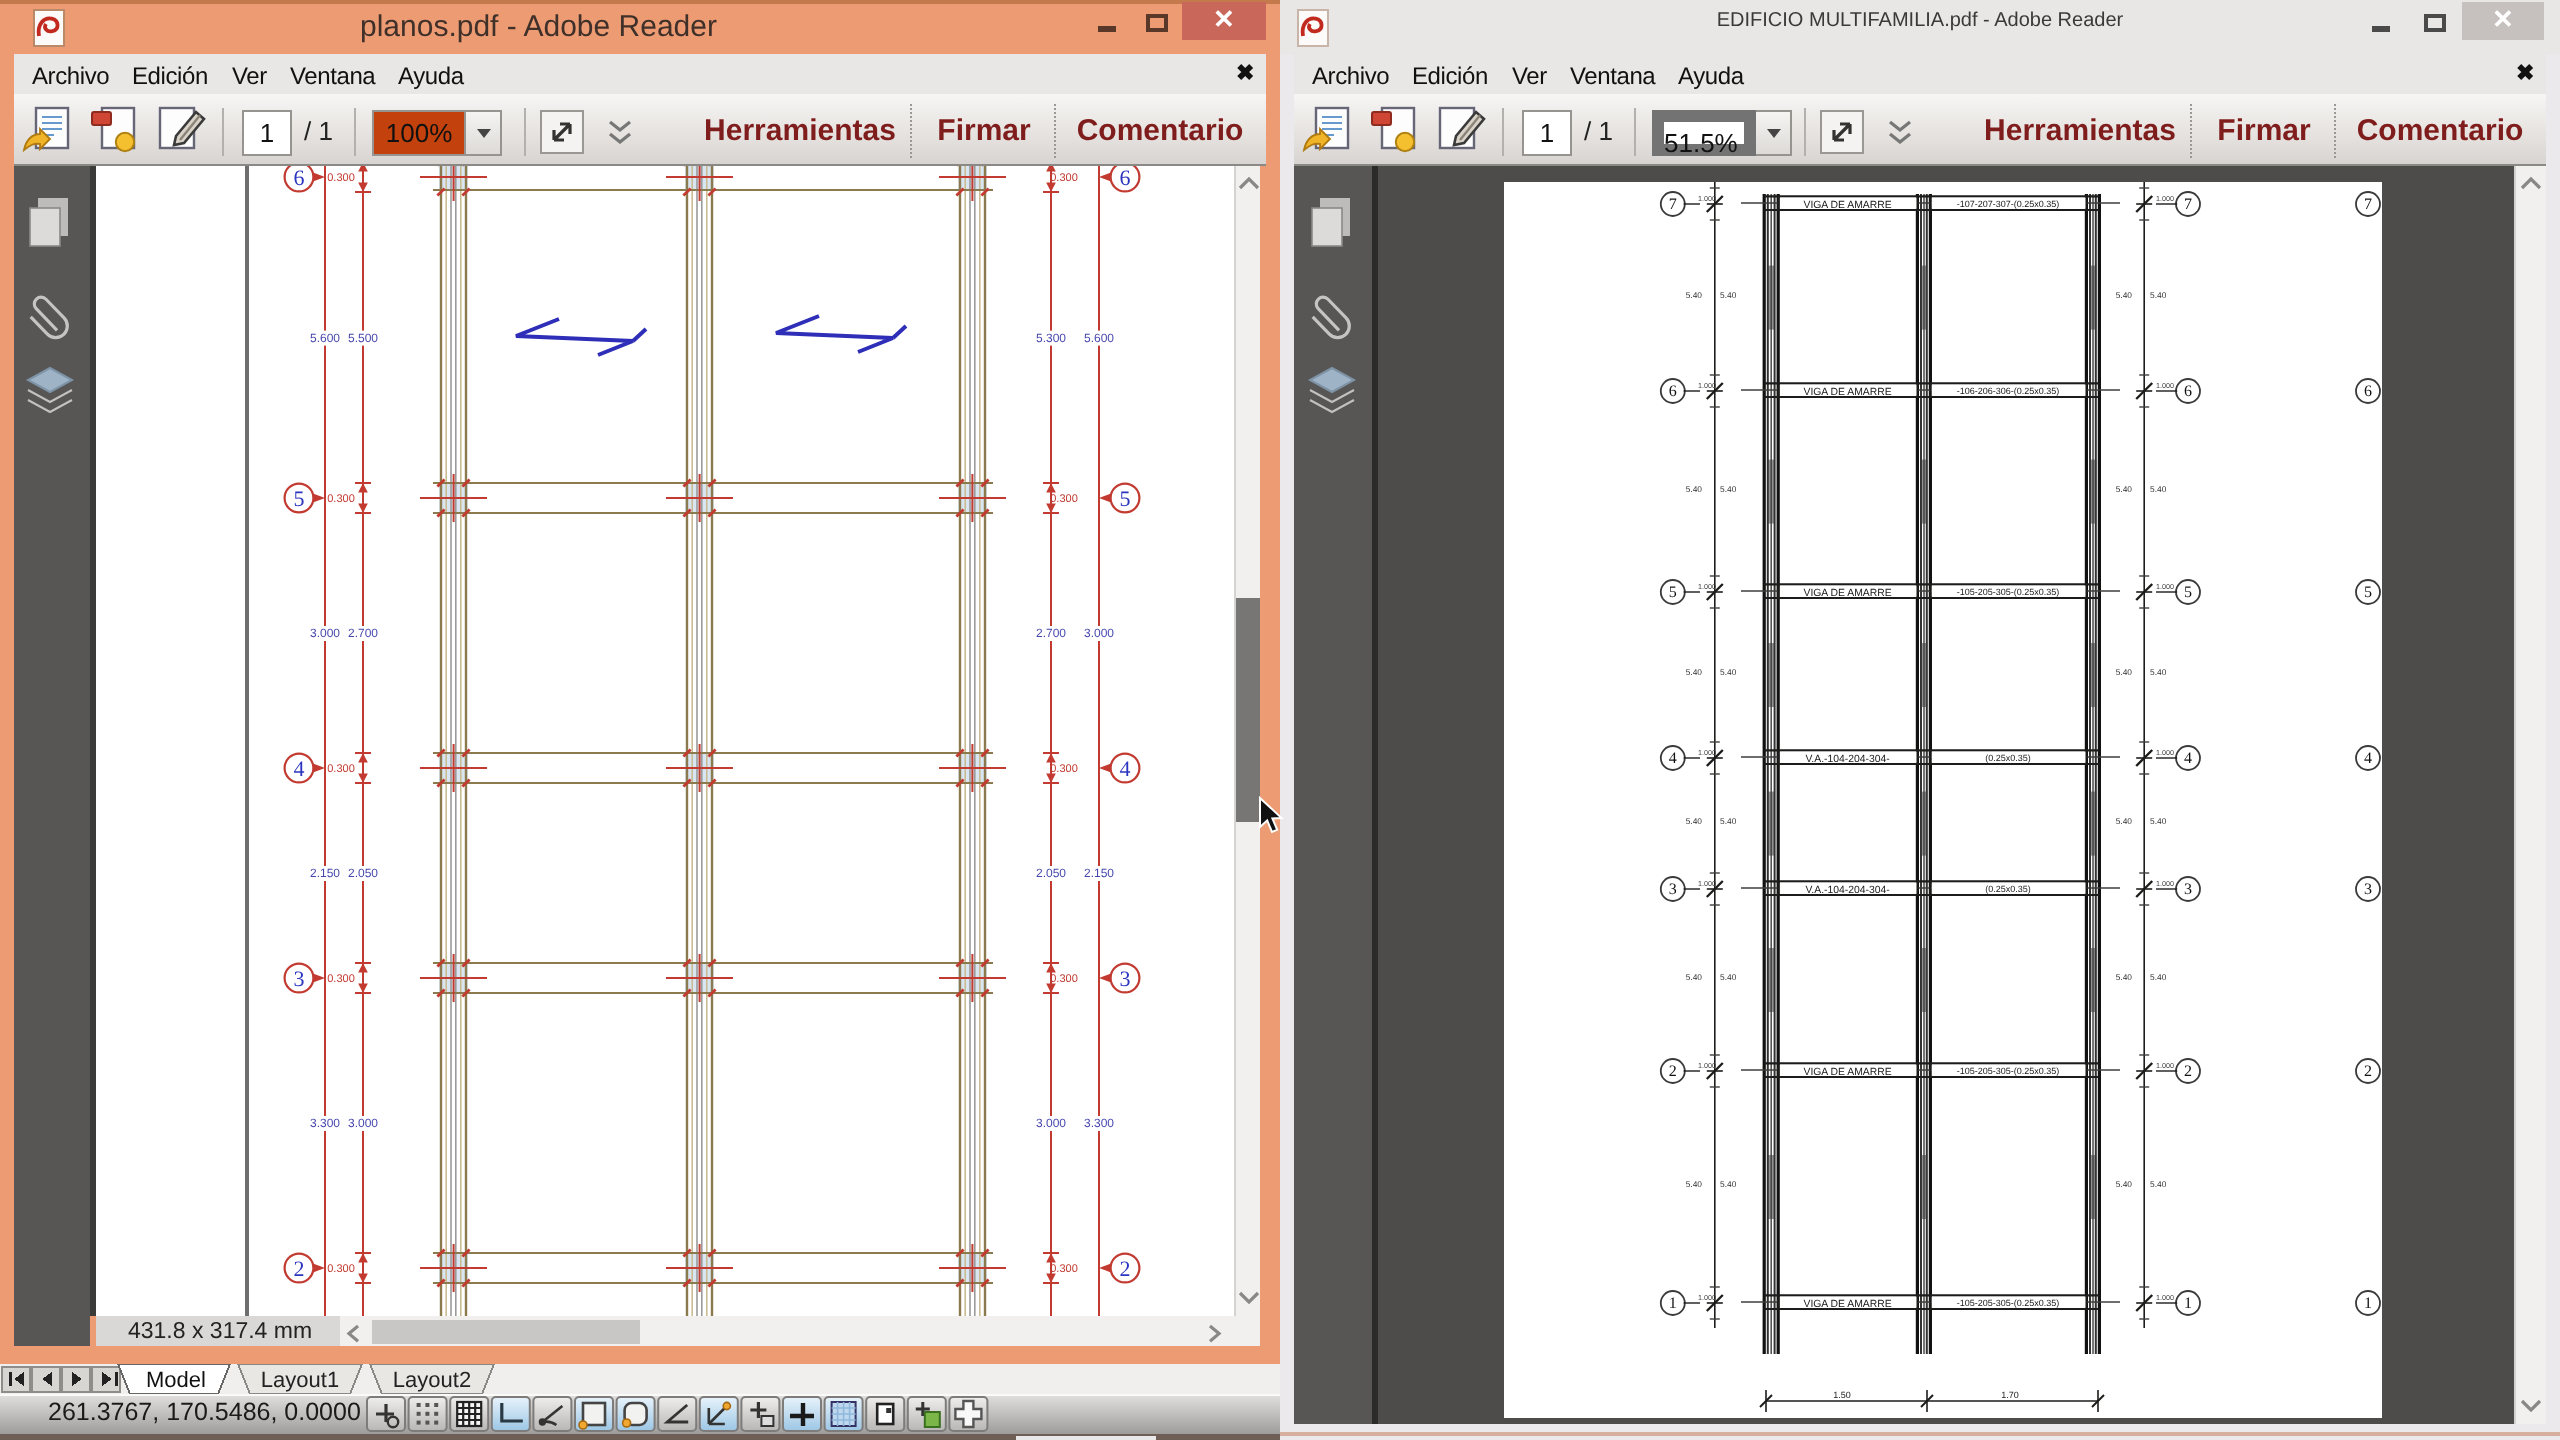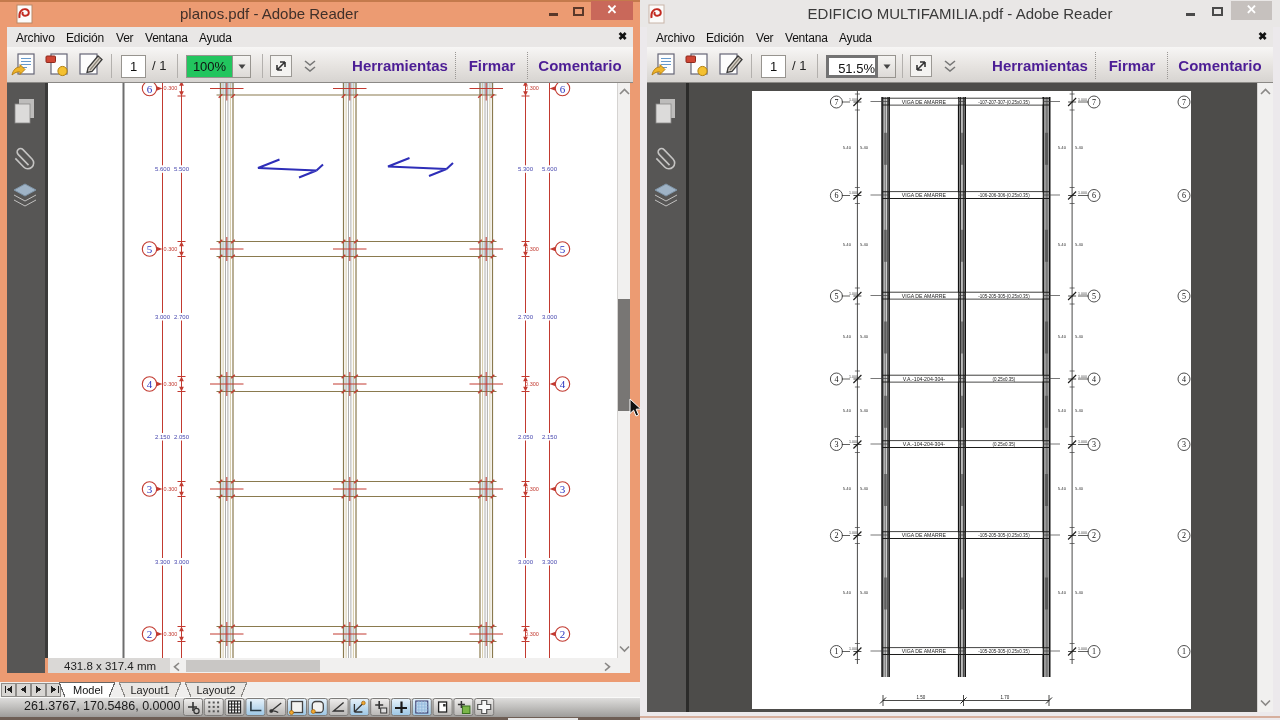--- a/index.html
+++ b/index.html
@@ -1,19 +1,19 @@
 <!DOCTYPE html>
 <html><head><meta charset="utf-8">
 <style>
 html,body{margin:0;padding:0;width:1280px;height:720px;overflow:hidden;background:#EEE;
   font-family:"Liberation Sans",sans-serif;}
 *{box-sizing:border-box;}
 .abs{position:absolute;}
 #screen{position:relative;width:1280px;height:720px;}
-.blue-lbl{font-weight:bold;font-size:15px;color:#4c1d95;}
+.blue-lbl{font-weight:bold;font-size:15px;color:#7f1d1d;}
 </style></head><body>
 <div id="screen">
 <div class="abs" style="left:0;top:682px;width:640px;height:38px;background:#c4b5fd;">
       <svg class="abs" style="left:0;top:0" width="640" height="15" shape-rendering="crispEdges">
         <rect x="0" y="0" width="640" height="15" fill="#F0EFEE"></rect>
         <rect x="1" y="1.5" width="14" height="12.5" fill="#D8D6D3" stroke="#8F8D8A" stroke-width="1"></rect>
         <rect x="16" y="1.5" width="14" height="12.5" fill="#D8D6D3" stroke="#8F8D8A" stroke-width="1"></rect>
         <rect x="31" y="1.5" width="14" height="12.5" fill="#D8D6D3" stroke="#8F8D8A" stroke-width="1"></rect>
         <rect x="46" y="1.5" width="14" height="12.5" fill="#D8D6D3" stroke="#8F8D8A" stroke-width="1"></rect>
         <g fill="#222">
@@ -127,21 +127,21 @@
         <g stroke="#555" stroke-width="1.2" fill="#F8F8F8">
           <path d="M481.7,3.5 h5 v4 h4 v5 h-4 v4 h-5 v-4 h-4 v-5 h4 Z"></path>
         </g>
       </svg>
       <div class="abs" style="left:0;top:35px;width:640px;height:3px;background:#6E5E55;"></div>
       <div class="abs" style="left:508px;top:35.5px;width:70px;height:2px;background:#E8E8E8;"></div>
     </div>
     <div class="abs" style="left:640px;top:0;width:640px;height:720px;background:#ECE9EC;">
       <div class="abs" style="left:0;top:0;width:640px;height:1.5px;background:#BCBab8;"></div>
       <div class="abs" style="left:0;top:0;width:640px;height:27px;background:#E9E7E6;"></div>
-      <div class="abs" style="left:90px;top:5px;width:460px;height:18px;font-size:15px;color:#3A3A3A;text-align:center;">EDIFICIO MULTIFAMILIA.pdf - Adobe Reader</div>
+      <div class="abs" style="left:90px;top:5px;width:460px;height:18px;font-size:10px;color:#3A3A3A;text-align:center;">EDIFICIO MULTIFAMILIA.pdf - Adobe Reader</div>
       <svg class="abs" style="left:8px;top:4px" width="20" height="20">
         <rect x="1" y="1" width="15" height="18" fill="#FCFBFA" stroke="#C9B5A8" stroke-width="1"></rect>
         <path d="M3.5,14 C2.5,8 6,4.5 9.8,5.3 C13.6,6.1 13.8,10.8 10.2,11.6 C7.4,12.2 5.6,10 7,8" stroke="#C22A20" stroke-width="1.9" fill="none"></path>
       </svg>
       <div class="abs" style="left:546px;top:13px;width:9px;height:2.5px;background:#4A4A4A;"></div>
       <div class="abs" style="left:572px;top:6.5px;width:11px;height:9px;border:2px solid #4A4A4A;"></div>
       <div class="abs" style="left:591px;top:1px;width:41px;height:19px;background:#C6C1BE;color:#FFF;font-size:13px;font-weight:bold;text-align:center;line-height:18px;">✕</div>
       <div class="abs" style="left:7px;top:27px;width:626px;height:20px;background:#E9E7E6;font-size:13px;color:#111;"></div>
       <div class="abs" style="left:16px;top:31px;font-size:12px;letter-spacing:-0.2px;color:#111;">Archivo</div>
       <div class="abs" style="left:66px;top:31px;font-size:12px;letter-spacing:-0.2px;color:#111;">Edición</div>
@@ -163,21 +163,21 @@
       </svg>
       <svg class="abs" style="left:77px;top:52px" width="30" height="28">
         <rect x="3" y="2" width="17" height="20" fill="#FDFDFD" stroke="#667" stroke-width="1.2"></rect>
         <path d="M11,16 L21,4 L25,7.5 L15,19.5 L10,20.5 Z" fill="#D9D2C8" stroke="#3A3A3A" stroke-width="1.3"></path>
         <path d="M13,18 L23,5.6" stroke="#8A8478" stroke-width="1.2"></path>
       </svg>
       <div class="abs" style="left:111px;top:54px;width:1px;height:24px;background:#B3B0AD;"></div>
       <div class="abs" style="left:121px;top:54.5px;width:25px;height:23px;background:#FFF;border:1px solid #97948F;font-size:13px;color:#111;text-align:center;line-height:22px;">1</div>
       <div class="abs" style="left:152px;top:58px;font-size:13px;color:#222;">/ 1</div>
       <div class="abs" style="left:177px;top:54px;width:1px;height:24px;background:#B3B0AD;"></div>
-      <div class="abs" style="left:186px;top:54.5px;width:52px;height:23px;background:#FFF;border:3px solid #737373;font-size:13px;color:#111;text-align:right;line-height:22px;">51.5%</div>
+      <div class="abs" style="left:186px;top:54.5px;width:52px;height:23px;background:#FFF;border:6px solid #737373;font-size:13px;color:#111;text-align:left;line-height:22px;">51.5%</div>
       <div class="abs" style="left:238px;top:54.5px;width:18px;height:23px;background:linear-gradient(#F5F4F2,#DDDAD7);border:1px solid #97948F;border-left:none;"></div>
       <svg class="abs" style="left:243px;top:64px" width="8" height="6">
         <path d="M0.5,0.5 L4,5 L7.5,0.5 Z" fill="#444"></path>
       </svg>
       <div class="abs" style="left:262px;top:54px;width:1px;height:24px;background:#B3B0AD;"></div>
       <svg class="abs" style="left:270px;top:55px" width="22" height="22">
         <rect x="0.5" y="0.5" width="21" height="21" fill="#F4F3F1" stroke="#9B9894"></rect>
         <path d="M7,15 L15,7 M15,7 l-5,0 m5,0 l0,5 M7,15 l5,0 m-5,0 l0,-5" stroke="#333" stroke-width="1.6" fill="none"></path>
       </svg>
       <svg class="abs" style="left:303px;top:60px" width="14" height="12">
@@ -517,21 +517,21 @@
       </svg>
       <svg class="abs" style="left:77px;top:52px" width="30" height="28">
         <rect x="3" y="2" width="17" height="20" fill="#FDFDFD" stroke="#667" stroke-width="1.2"></rect>
         <path d="M11,16 L21,4 L25,7.5 L15,19.5 L10,20.5 Z" fill="#D9D2C8" stroke="#3A3A3A" stroke-width="1.3"></path>
         <path d="M13,18 L23,5.6" stroke="#8A8478" stroke-width="1.2"></path>
       </svg>
       <div class="abs" style="left:111px;top:54px;width:1px;height:24px;background:#B3B0AD;"></div>
       <div class="abs" style="left:121px;top:54.5px;width:25px;height:23px;background:#FFF;border:1px solid #97948F;font-size:13px;color:#111;text-align:center;line-height:22px;">1</div>
       <div class="abs" style="left:152px;top:58px;font-size:13px;color:#222;">/ 1</div>
       <div class="abs" style="left:177px;top:54px;width:1px;height:24px;background:#B3B0AD;"></div>
-      <div class="abs" style="left:186px;top:54.5px;width:47px;height:23px;background:#22c55e;border:1px solid #97948F;font-size:13px;color:#111;text-align:center;line-height:22px;">100%</div>
+      <div class="abs" style="left:186px;top:54.5px;width:47px;height:23px;background:#c2410c;border:1px solid #97948F;font-size:13px;color:#111;text-align:center;line-height:22px;">100%</div>
       <div class="abs" style="left:233px;top:54.5px;width:18px;height:23px;background:linear-gradient(#F5F4F2,#DDDAD7);border:1px solid #97948F;border-left:none;"></div>
       <svg class="abs" style="left:238px;top:64px" width="8" height="6">
         <path d="M0.5,0.5 L4,5 L7.5,0.5 Z" fill="#444"></path>
       </svg>
       <div class="abs" style="left:262px;top:54px;width:1px;height:24px;background:#B3B0AD;"></div>
       <svg class="abs" style="left:270px;top:55px" width="22" height="22">
         <rect x="0.5" y="0.5" width="21" height="21" fill="#F4F3F1" stroke="#9B9894"></rect>
         <path d="M7,15 L15,7 M15,7 l-5,0 m5,0 l0,5 M7,15 l5,0 m-5,0 l0,-5" stroke="#333" stroke-width="1.6" fill="none"></path>
       </svg>
       <svg class="abs" style="left:303px;top:60px" width="14" height="12">

